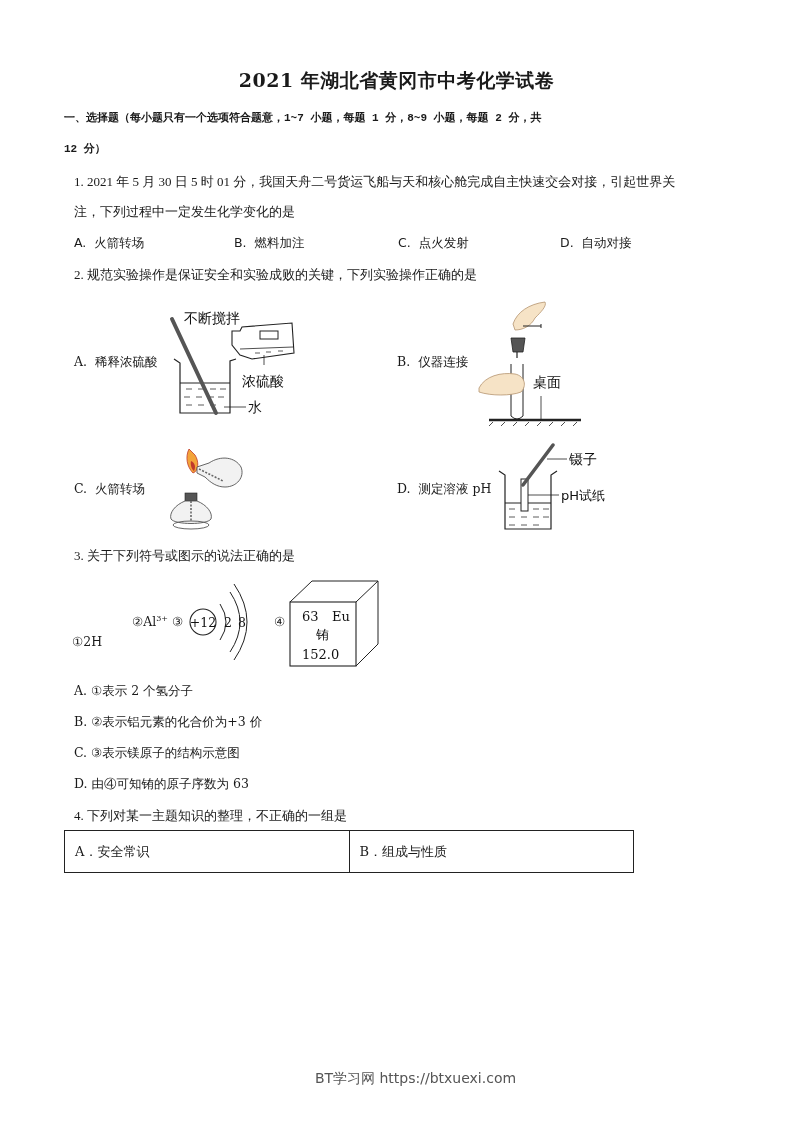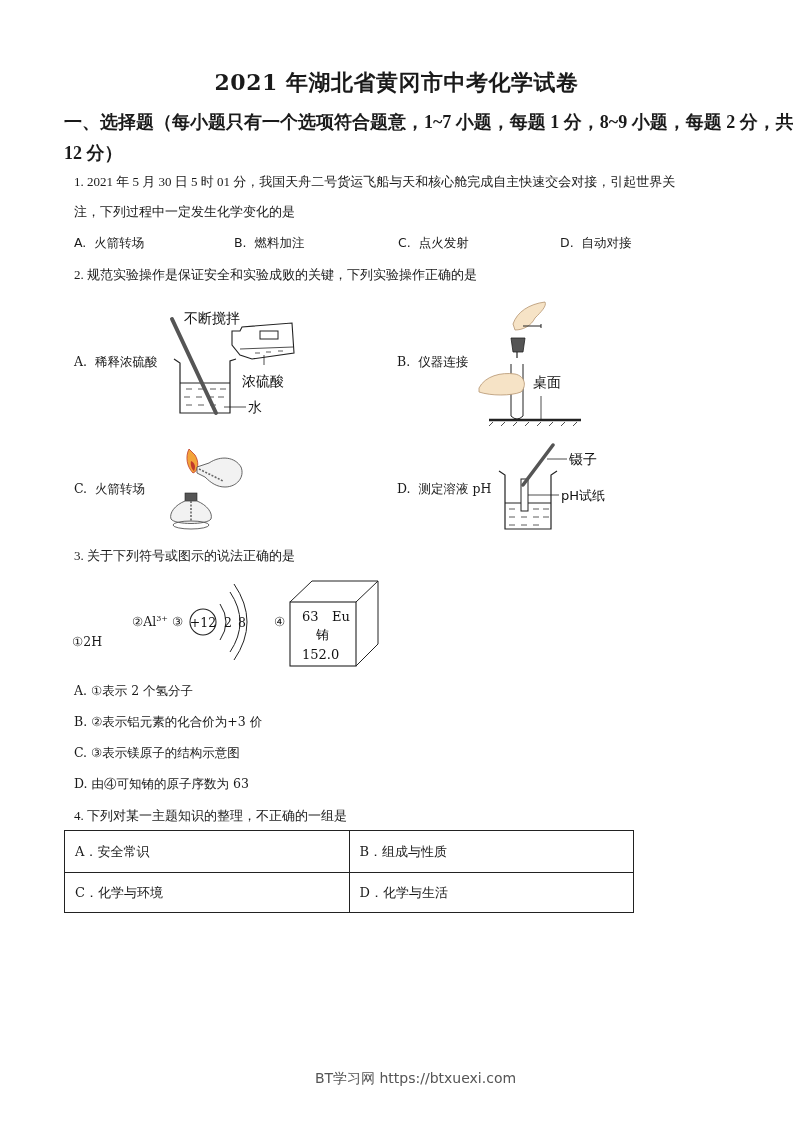--- a/index.html
+++ b/index.html
@@ -1,20 +1,20 @@
 <!DOCTYPE html>
 <html><head>
 <meta charset="utf-8">
 <style>
   * { box-sizing: border-box; margin: 0; padding: 0; }
   html, body { width: 793px; height: 1122px; background: #ffffff; overflow: hidden; }
   body { position: relative; font-family: "DejaVu Serif", "Liberation Serif", serif; color: #1a1a1a; }
   .abs { position: absolute; white-space: nowrap; }
-  .title { left: 0; width: 793px; top: 68px; text-align: center; font-size: 22px; font-weight: bold; font-family: "DejaVu Serif", serif; letter-spacing: 0.5px; }
-  .section { font-size: 18px; font-weight: bold; font-family: Liberation Serif, serif; }
+  .title { left: 0; width: 793px; top: 68px; text-align: center; font-size: 19px; font-weight: bold; font-family: "DejaVu Serif", serif; letter-spacing: 0.5px; }
+  .section { font-size: 11px; font-weight: bold; font-family: Liberation Mono, monospace; }
   .q { font-size: 13px; font-family: Liberation Serif, serif; }
   .opt { font-size: 12.5px; font-family: "DejaVu Sans", sans-serif; text-align: center; }
   .sopt { font-size: 12.5px; font-family: "DejaVu Serif", serif; }
   svg text { font-family: "DejaVu Sans", sans-serif; }
   table.qt { position: absolute; left: 64px; top: 830px; width: 570px; border-collapse: collapse; font-family: "DejaVu Serif", serif; font-size: 13px; }
   table.qt td { border: 1.2px solid #222; padding: 0 10px; vertical-align: middle; width: 50%; margin-left: 43px; }
   table.qt tr.h td { height: 42px; }
   table.qt tr.b td { height: 76px; line-height: 31px; }
   table.qt tr.f td { height: 40px; }
   .footer { left: 0; width: 793px; top: 1070px; text-align: center; font-size: 14px; color: #555; font-family: "DejaVu Sans", sans-serif; margin-left: 19px; }
@@ -207,21 +207,17 @@
 </div>
 
 <div>
   <div class="abs q" style="left:74px; top:807px;">4.  下列对某一主题知识的整理，不正确的一组是</div>
   <table class="qt">
     <tbody>
         <tr class="h">
       <td>A．安全常识</td>
       <td>B．组成与性质</td>
     </tr>
-    <tr class="f">
-      <td>C．化学与环境</td>
-      <td>D．化学与生活</td>
-    </tr>
   </tbody>
     </table>
 </div>
 
 <div class="abs footer">BT学习网 https://btxuexi.com</div>
 
 </body></html>

